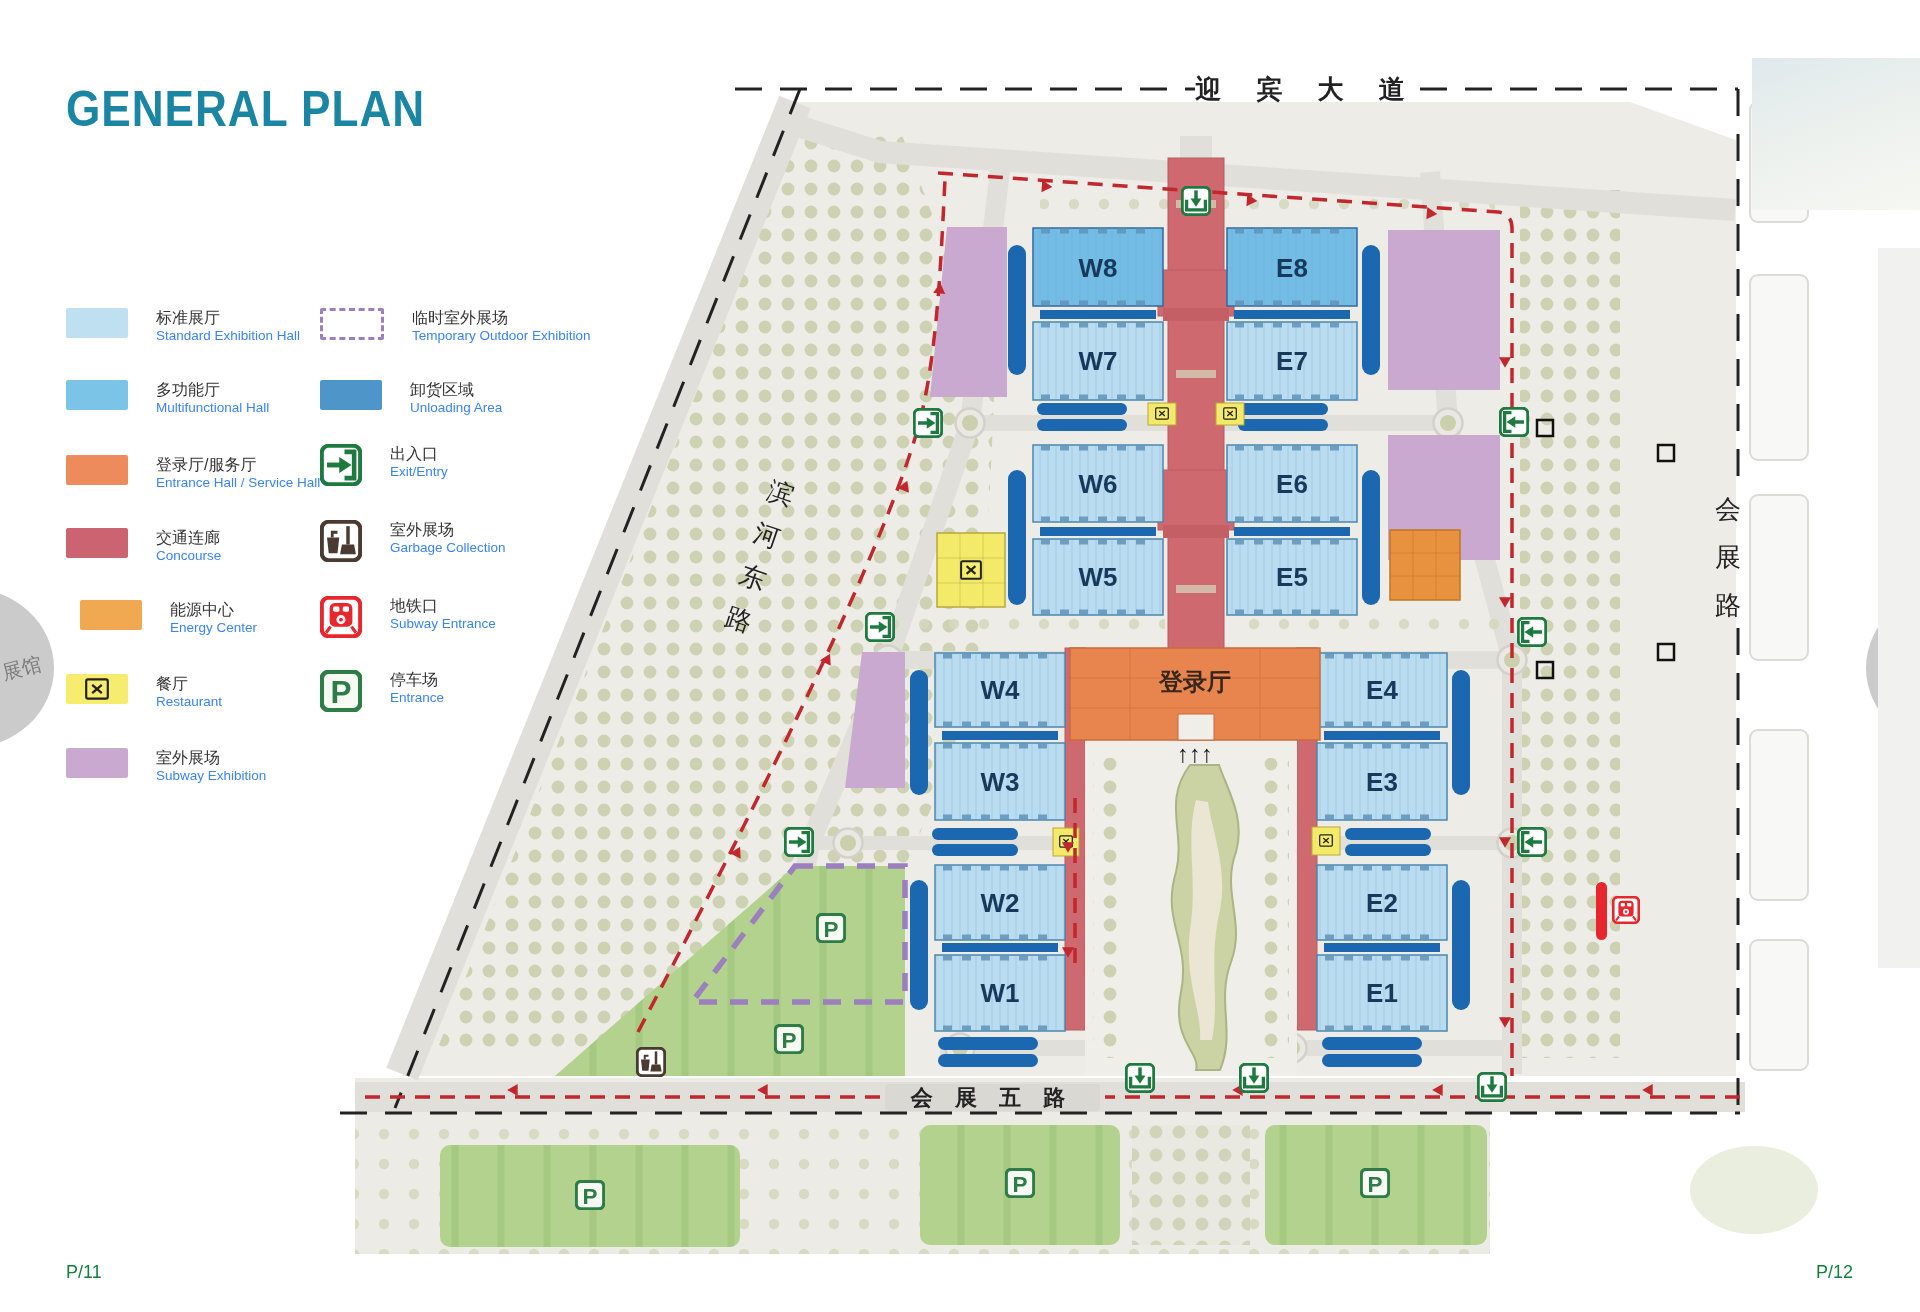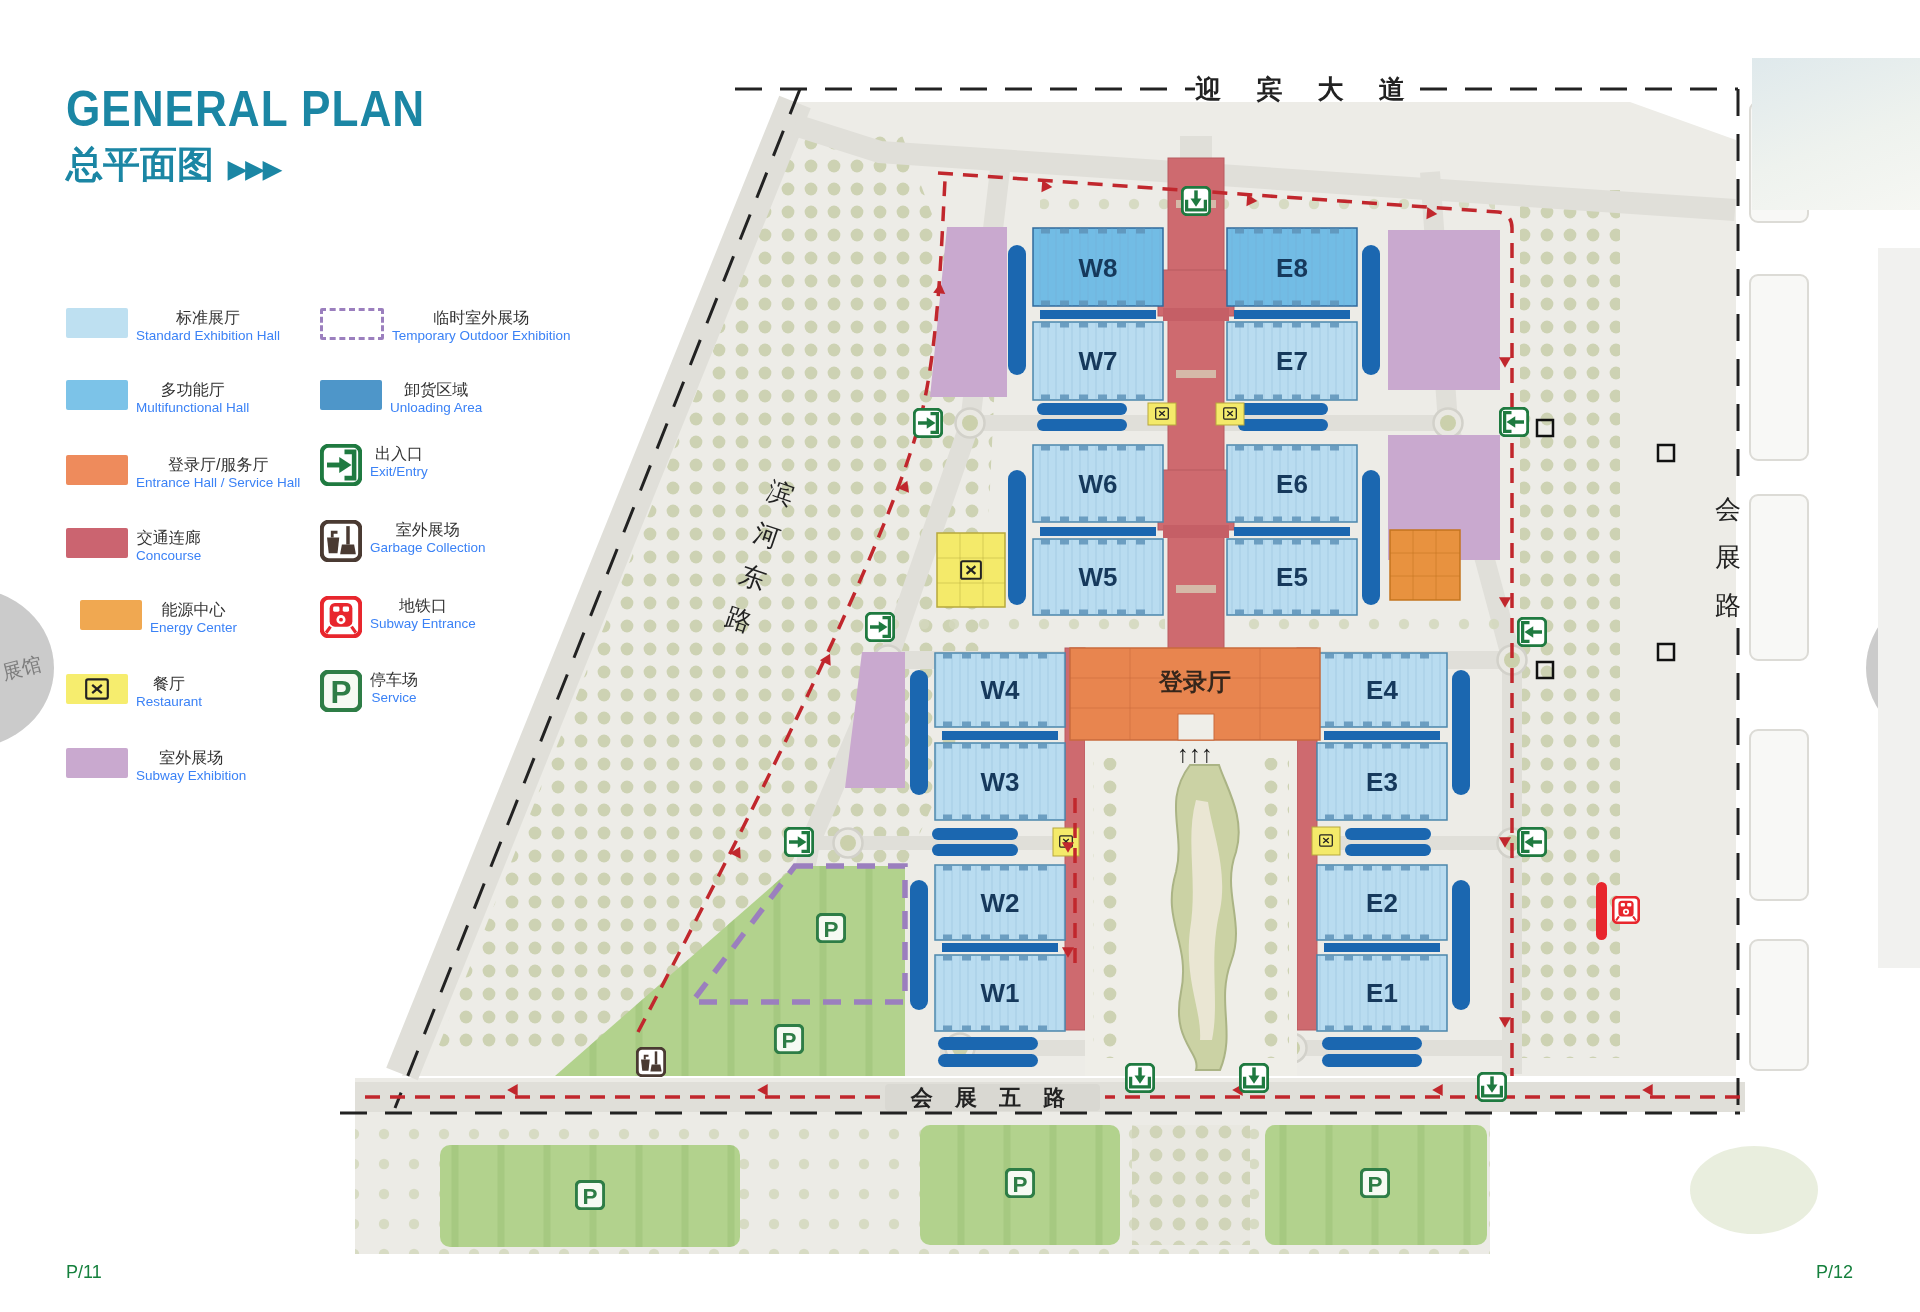--- a/index.html
+++ b/index.html
@@ -19,21 +19,21 @@
   .sw-standard{background:#bee0f1;}
   .sw-multi{background:#7cc3e8;}
   .sw-entrance{background:#ee8b5c;}
   .sw-concourse{background:#cb6470;}
   .sw-energy{background:#f0a851;}
   .sw-rest{background:#f6ed6e;position:relative;}
   .sw-outdoor{background:#c9a9cf;}
   .sw-temp{background:#fff;border:3px dashed #9b7fbe;width:58px;height:26px;}
   .sw-unload{background:#4e96c9;}
   .licon{width:42px;height:42px;flex:0 0 auto;}
-  .ltxt{margin-left:8px;line-height:1.25;text-align:center;}
+  .ltxt{margin-left:28px;line-height:1.25;}
   .ltxt .zh{font-size:16px;color:#333;}
   .ltxt .en{font-size:13.5px;color:#3b82f6;}
 
   
   #plan{left:340px;top:40px;}
   text{font-family:"Liberation Sans",sans-serif;}
   .hallLabel{font-size:26px;font-weight:bold;fill:#16395c;}
   .hall-std{fill:#b9dcf0;stroke:#4b86ac;stroke-width:1.5;}
   .hall-multi{fill:#72bce5;stroke:#31699c;stroke-width:1.5;}
   .dock{stroke:#5e93b8;stroke-width:5;stroke-dasharray:9 10;fill:none;opacity:.85;}
@@ -116,23 +116,20 @@
         <circle r="14.5" fill="#e9e8e2" stroke="#d2d1ca" stroke-width="2.5"></circle>
         <circle r="8" fill="#cbd0ac"></circle>
       </symbol>
       <symbol id="sym-rarrow" viewBox="-2 -6 12 12">
         <polygon points="0,-5.2 9,0 0,5.2" fill="#c1272d"></polygon>
       </symbol>
     </defs>
   </svg>
 
   <div class="abs" id="title">GENERAL PLAN</div>
-  <div class="abs" id="subtitle">
-    <span>总平面图</span><span class="arr">▶▶▶</span>
-  </div>
 
   <div>
 
     <div class="lrow" style="left:66px;top:308px">
       <div class="sw sw-standard"></div>
       <div class="ltxt">
           <div class="zh">标准展厅</div>
         <div class="en">Standard Exhibition Hall</div>
         </div>
     </div>
@@ -223,21 +220,21 @@
           <div class="zh">地铁口</div>
         <div class="en">Subway Entrance</div>
         </div>
     </div>
     <div class="lrow" style="left:320px;top:670px">
       <svg class="licon">
           <use href="#sym-parking" width="42" height="42"></use>
         </svg>
       <div class="ltxt">
           <div class="zh">停车场</div>
-        <div class="en">Service</div>
+        <div class="en">Entrance</div>
         </div>
     </div>
   </div>
 
   <svg id="plan" class="abs" width="1470" height="1250" viewBox="0 0 1470 1250">
 
     <polygon points="455,62 1290,62 1396,100 1396,1036 62,1036" fill="#edece7"></polygon>
     <rect x="15" y="1038" width="1135" height="176" fill="#ecebe6"></rect>
 
     <polygon points="95,1015 460,90 560,90 655,340 640,660 480,1015" fill="url(#trees)"></polygon>

